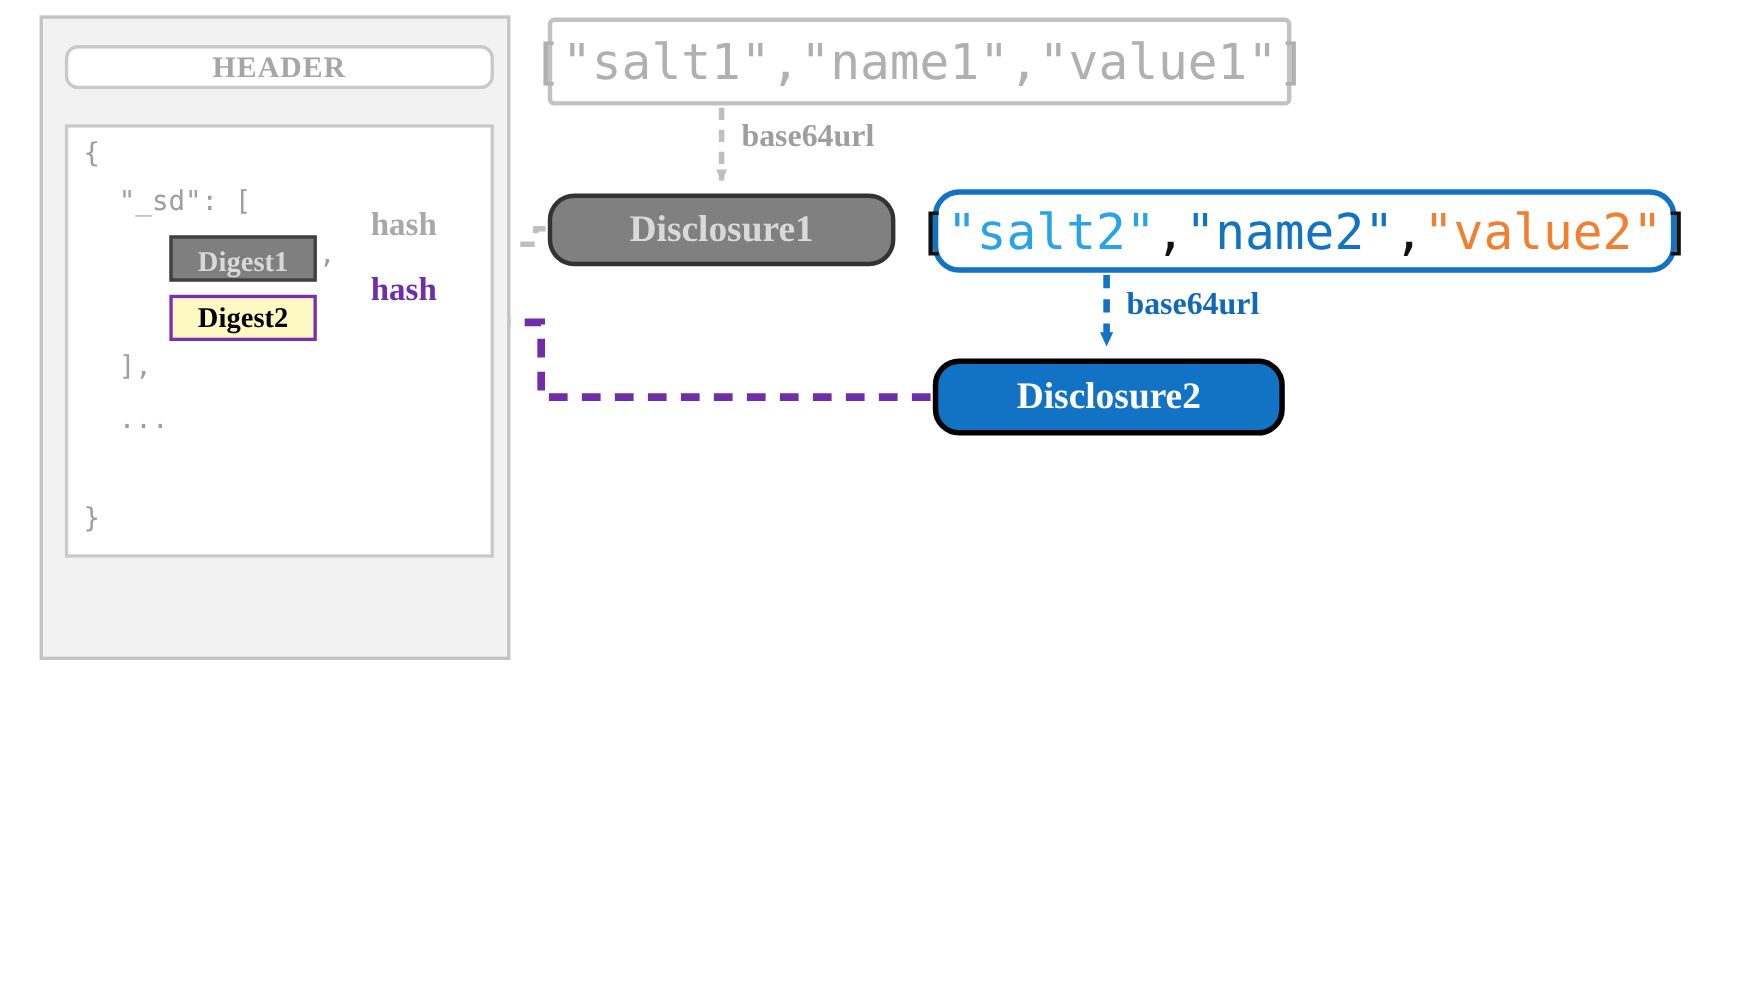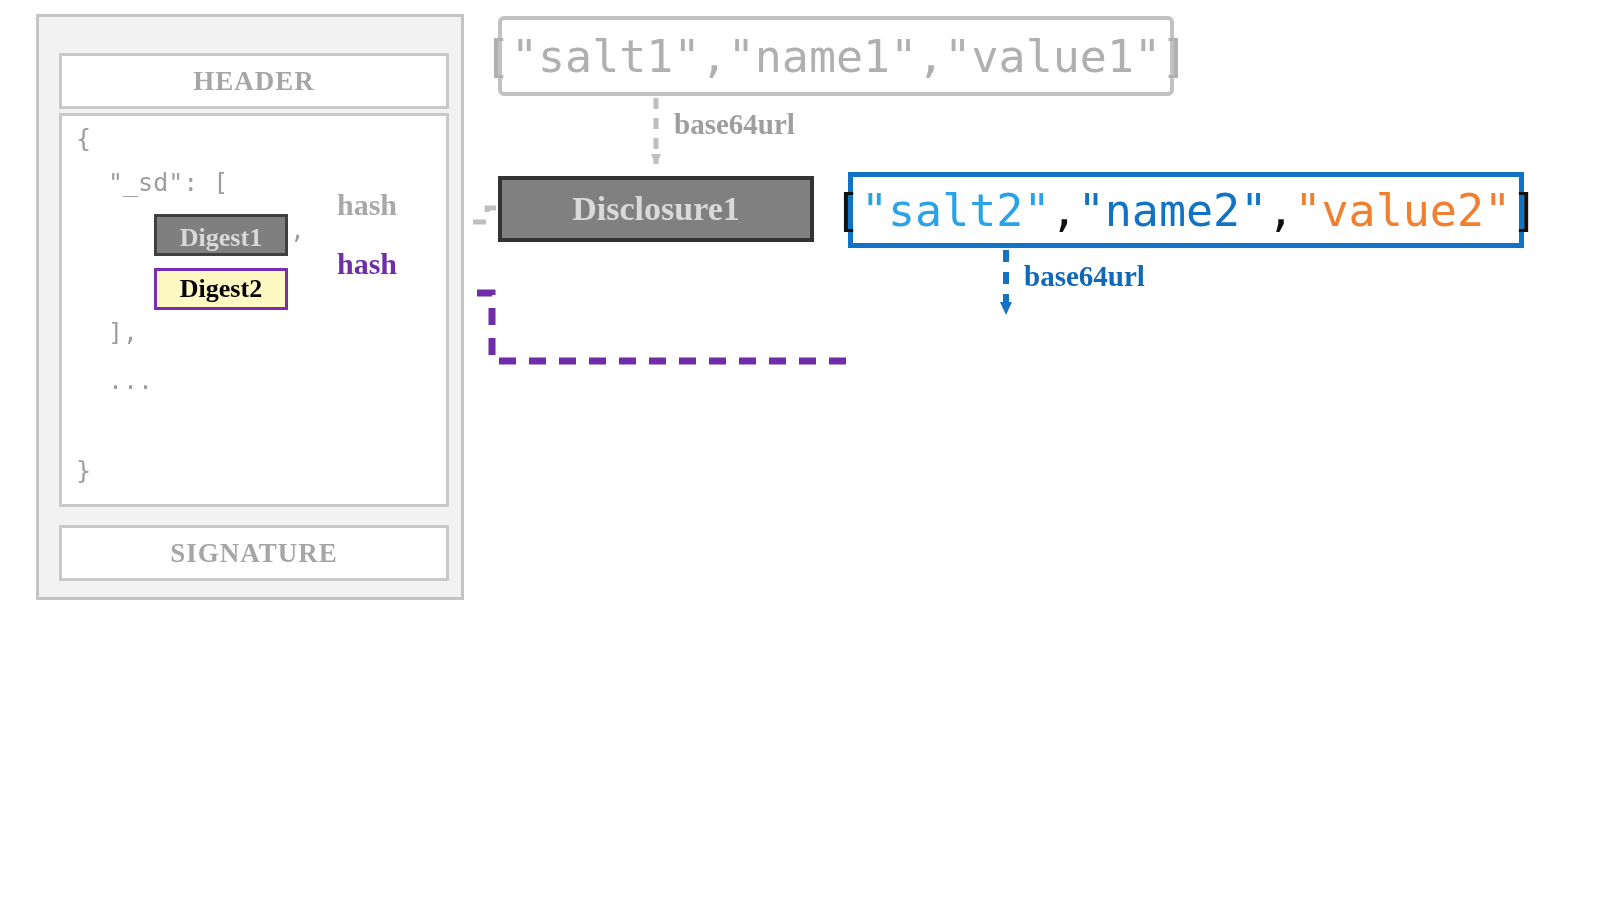--- a/index.html
+++ b/index.html
@@ -10,21 +10,21 @@
 
   
   .jwt-outer{
     position:absolute;left:36px;top:14px;width:428px;height:586px;
     background:#f2f2f2;border:3px solid #c4c4c4;box-sizing:border-box;
   }
   .jwt-section{
     position:absolute;left:20px;width:390px;box-sizing:border-box;
     background:#ffffff;border:3px solid #c9c9c9;
   }
-  .jwt-header{top:36px;height:56px;}
+  .jwt-header{top:24px;height:40px;border-radius:12px;}
   .jwt-body{top:96px;height:394px;}
   .jwt-signature{top:508px;height:56px;}
   .section-title{
     width:100%;height:100%;display:flex;align-items:center;justify-content:center;
     font-size:27px;font-weight:bold;color:#a6a6a6;letter-spacing:1px;
     font-family:"Liberation Serif", serif;
   }
   .json-body{
     position:relative;width:100%;height:100%;
     font-family:"DejaVu Sans Mono", monospace;
@@ -48,21 +48,21 @@
     left:92px;top:98px;width:134px;height:42px;
     background:#7f7f7f;border:3px solid #404040;color:#d9d9d9;align-items:flex-end;
   }
   .digest2{
     left:92px;top:152px;width:134px;height:42px;
     background:#fef9c3;border:3px solid #7a2fb0;color:#000000;
   }
 
   
   .box{position:absolute;box-sizing:border-box;display:flex;
-       align-items:center;justify-content:center;white-space:nowrap;}
+       align-items:center;justify-content:center;white-space:nowrap;border-radius:24px;}
 
   .salt1-box{
     left:498px;top:16px;width:676px;height:80px;
     background:#ffffff;border:4px solid #c2c2c2;border-radius:6px;
     font-family:"DejaVu Sans Mono", monospace;font-size:45px;color:#b0b0b0;
   }
   .salt2-box{
     left:848px;top:172px;width:676px;height:76px;
     background:#ffffff;border:5px solid #1273c4;
     font-family:"DejaVu Sans Mono", monospace;font-size:45px;color:#111111;
@@ -142,23 +142,20 @@
 
         <div class="digest digest1">
           <span>Digest1</span>
         </div>
         <div class="digest digest2">
           <span>Digest2</span>
         </div>
       </div>
     </div>
 
-    <div class="jwt-section jwt-signature">
-      <div class="section-title">SIGNATURE</div>
-    </div>
   </div>
 
   <div class="box salt1-box">
     <span>["salt1","name1","value1"]</span>
   </div>
 
   <div class="edge-label lbl-base64url-1">base64url</div>
 
   <div class="box disclosure1">
     <span>Disclosure1</span>
@@ -171,16 +168,19 @@
     <span class="s-salt">"salt2"</span>
     <span class="s-punct">,</span>
     <span class="s-name">"name2"</span>
     <span class="s-punct">,</span>
     <span class="s-value">"value2"</span>
     <span class="s-punct">]</span>
   </div>
 
   <div class="edge-label lbl-base64url-2">base64url</div>
 
+  <div class="box disclosure2">
+    <span>Disclosure2</span>
+  </div>
 
   <div class="edge-label lbl-hash-2">hash</div>
 
 </div>
 
 </body></html>

